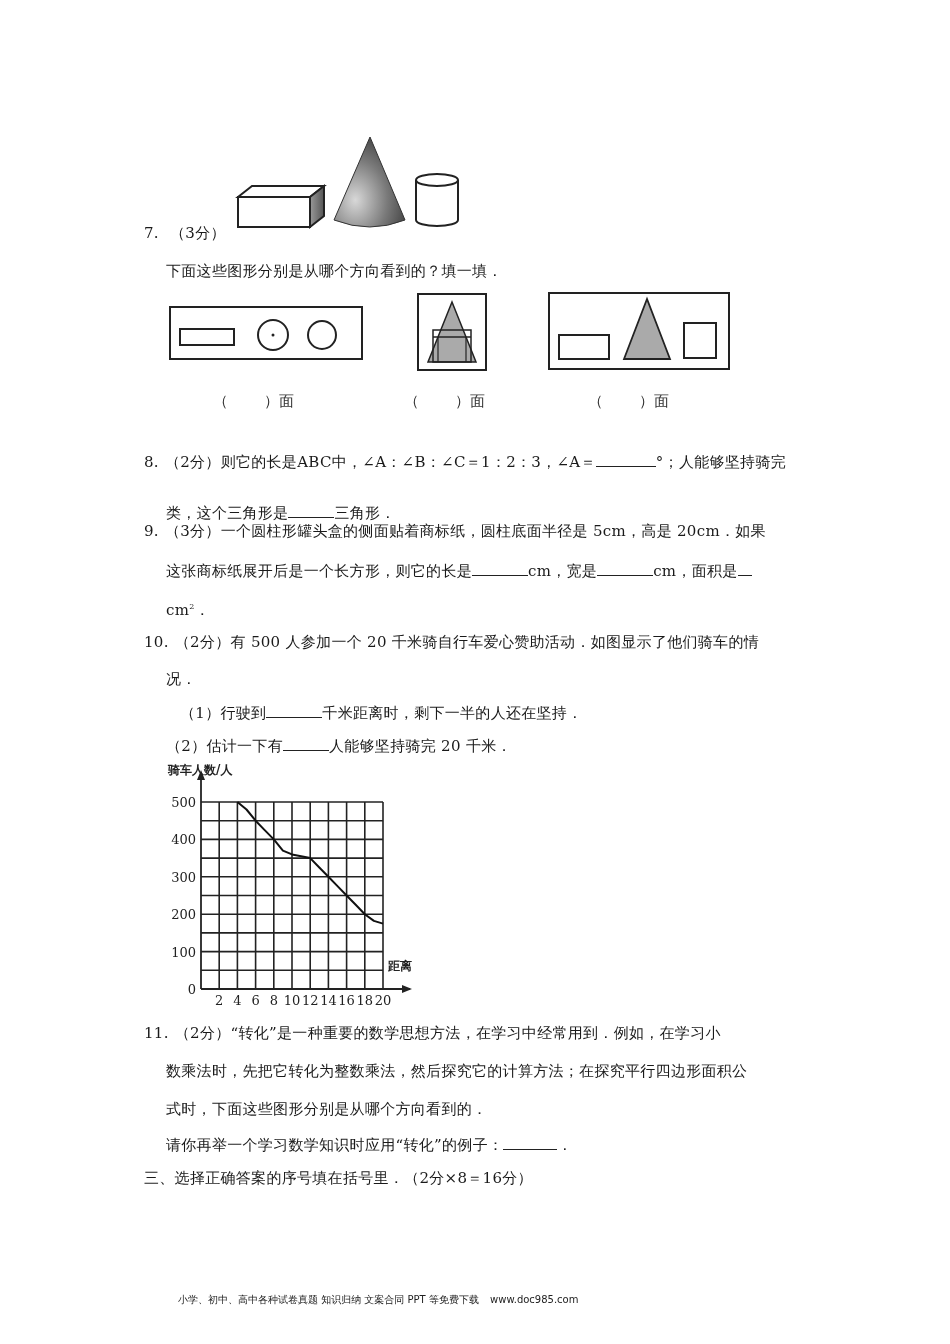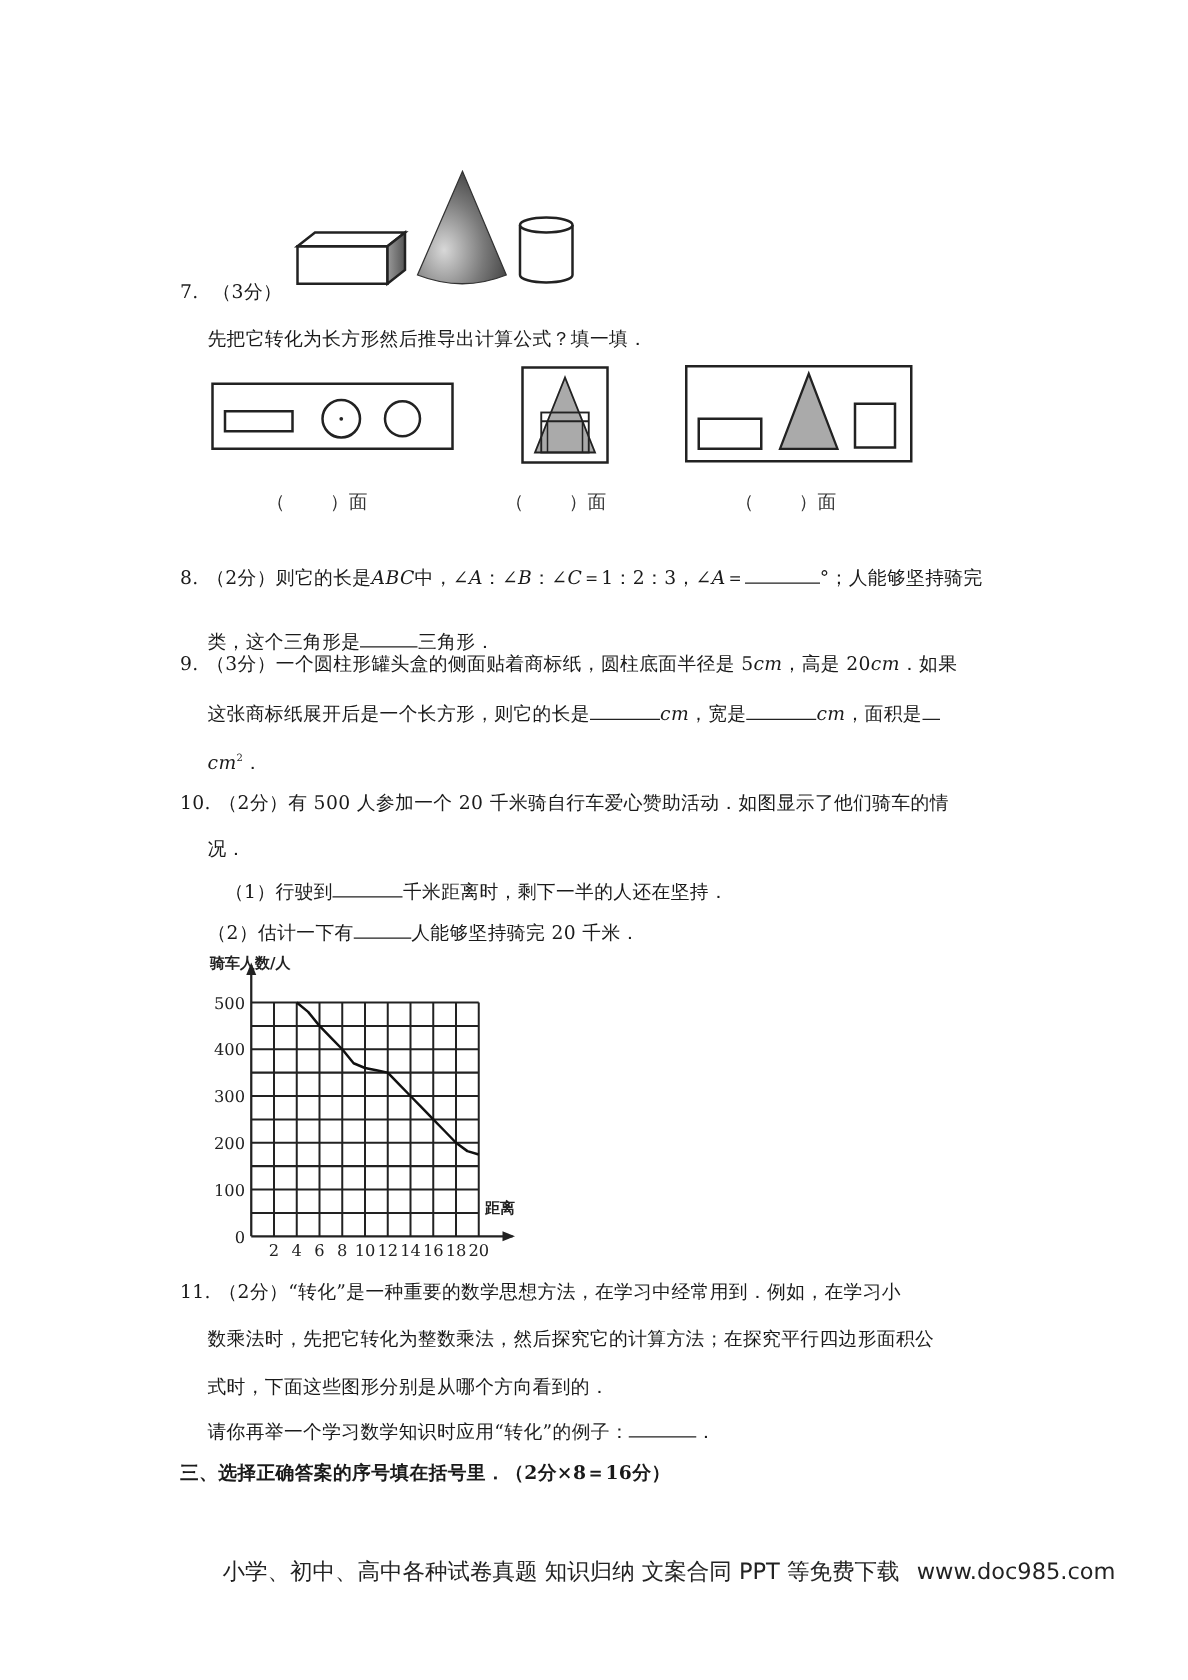--- a/index.html
+++ b/index.html
@@ -1,23 +1,23 @@
 <!DOCTYPE html>
 <html><head>
 <meta charset="utf-8">
 <style>
   html, body { margin: 0; padding: 0; background: #ffffff; }
   body { width: 950px; height: 1344px; position: relative; overflow: hidden;
          font-family: "DejaVu Serif", "Liberation Serif", serif; color: #1a1a1a; }
   .abs { position: absolute; }
   .line { position: absolute; font-size: 15px; line-height: 18px; white-space: nowrap; letter-spacing: 0.3px; }
   .blank { display: inline-block; border-bottom: 1px solid #222; height: 14px; vertical-align: baseline; }
-  .it { font-style: italic; }
-  .bold { font-weight: bold; }
-  .footer { position: absolute; font-family: "DejaVu Sans", "Liberation Sans", sans-serif; font-size: 18px; color: #222; white-space: nowrap; }
+  .it { }
+  .bold { font-weight: normal; }
+  .footer { position: absolute; font-family: "DejaVu Sans", "Liberation Sans", sans-serif; font-size: 10px; color: #222; white-space: nowrap; margin-top: 48px; }
   .label { font-size: 15px; position: absolute; white-space: nowrap; color: #333; }
   svg text { font-family: "DejaVu Serif", "Liberation Serif", serif; }
 </style>
 </head>
 <body>
 
 <div class="line" style="left:144px; top:224px;">
   <span>7.</span>
   <span style="margin-left:6px;">（3分）</span>
 </div>
@@ -41,21 +41,21 @@
   </g>
   <g>
     <path d="M140,5 L104,88 Q140,102 175,88 Z" fill="url(#coneGrad)" stroke="#333" stroke-width="1"></path>
   </g>
   <g>
     <path d="M186,48 L186,88 A21,6 0 0 0 228,88 L228,48" fill="#fff" stroke="#222" stroke-width="2"></path>
     <ellipse cx="207" cy="48" rx="21" ry="6" fill="#fff" stroke="#222" stroke-width="2"></ellipse>
   </g>
 </svg>
 
-<div class="line" style="left:166px; top:262px;">先把它转化为长方形然后推导出计算公式？填一填．</div>
+<div class="line" style="left:166px; top:262px;">下面这些图形分别是从哪个方向看到的？填一填．</div>
 
 <svg class="abs" style="left:168px; top:305px;" width="200" height="58" viewBox="0 0 200 58">
   <rect x="2" y="2" width="192" height="52" fill="#fff" stroke="#222" stroke-width="2"></rect>
   <rect x="12" y="24" width="54" height="16" fill="#fff" stroke="#222" stroke-width="2"></rect>
   <circle cx="105" cy="30" r="15" fill="#fff" stroke="#222" stroke-width="2"></circle>
   <circle cx="105" cy="30" r="1.5" fill="#222"></circle>
   <circle cx="154" cy="30" r="14" fill="#fff" stroke="#222" stroke-width="2"></circle>
 </svg>
 
 <svg class="abs" style="left:416px; top:292px;" width="74" height="82" viewBox="0 0 74 82">

